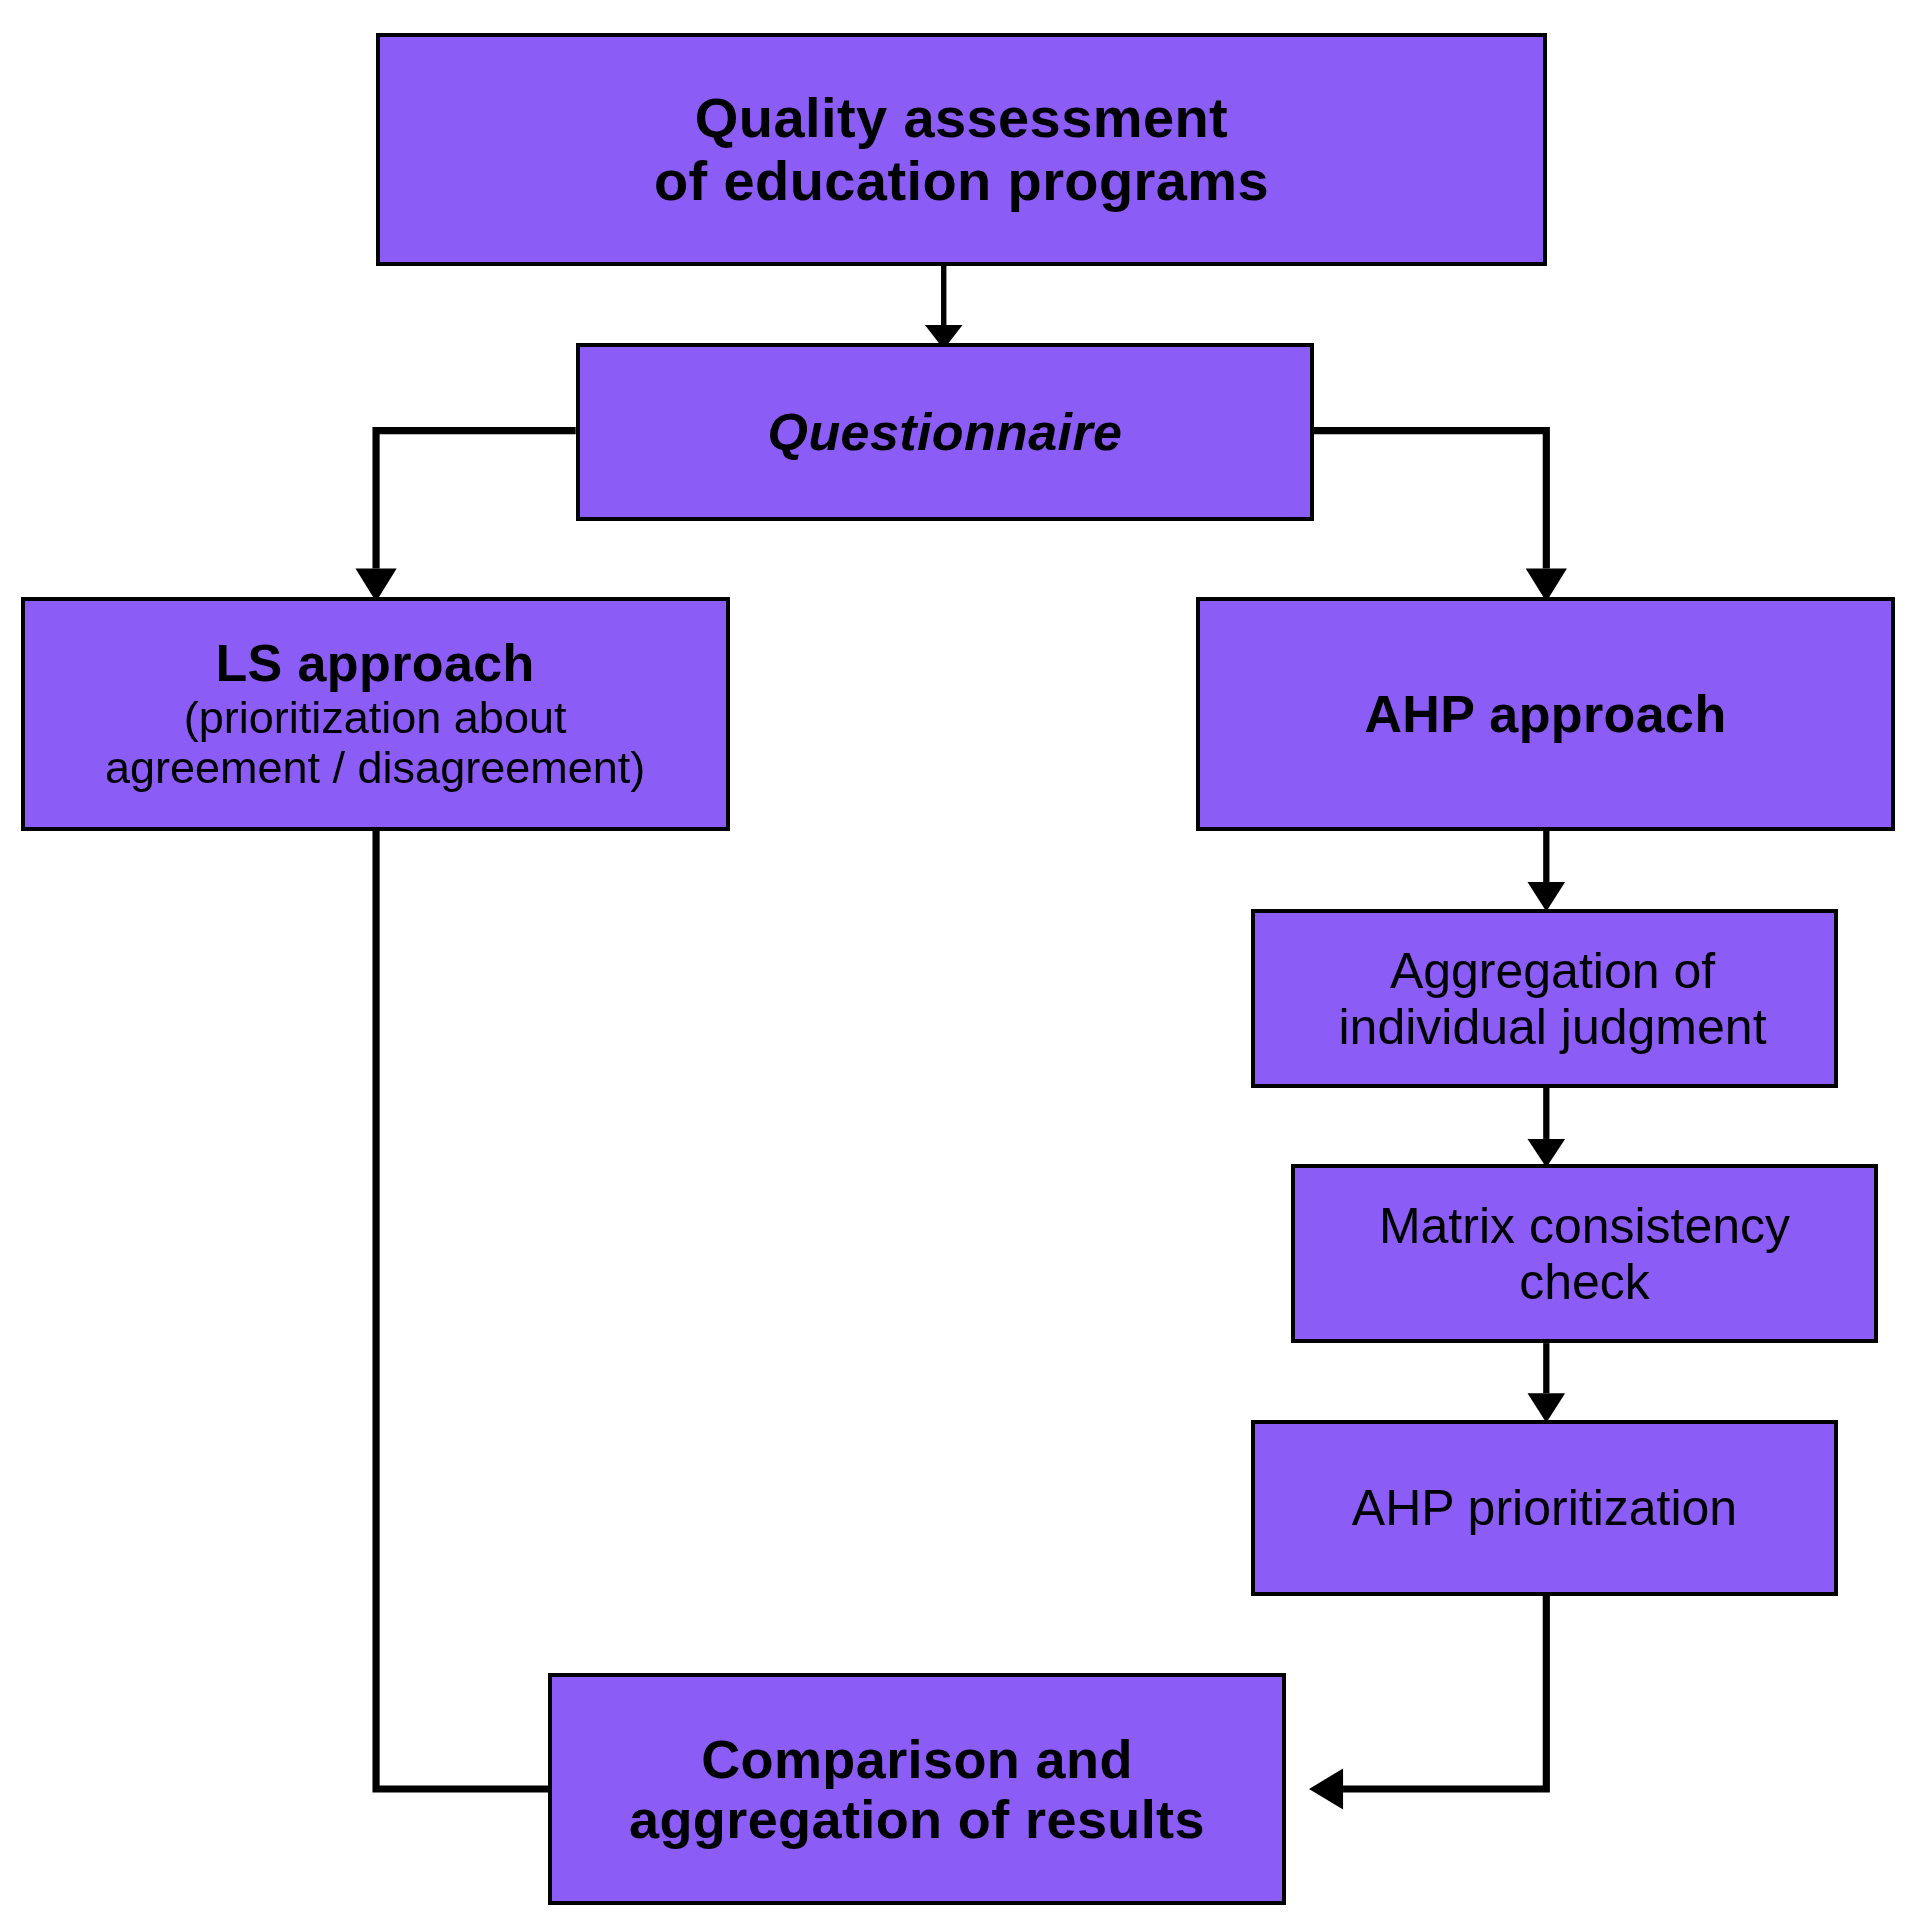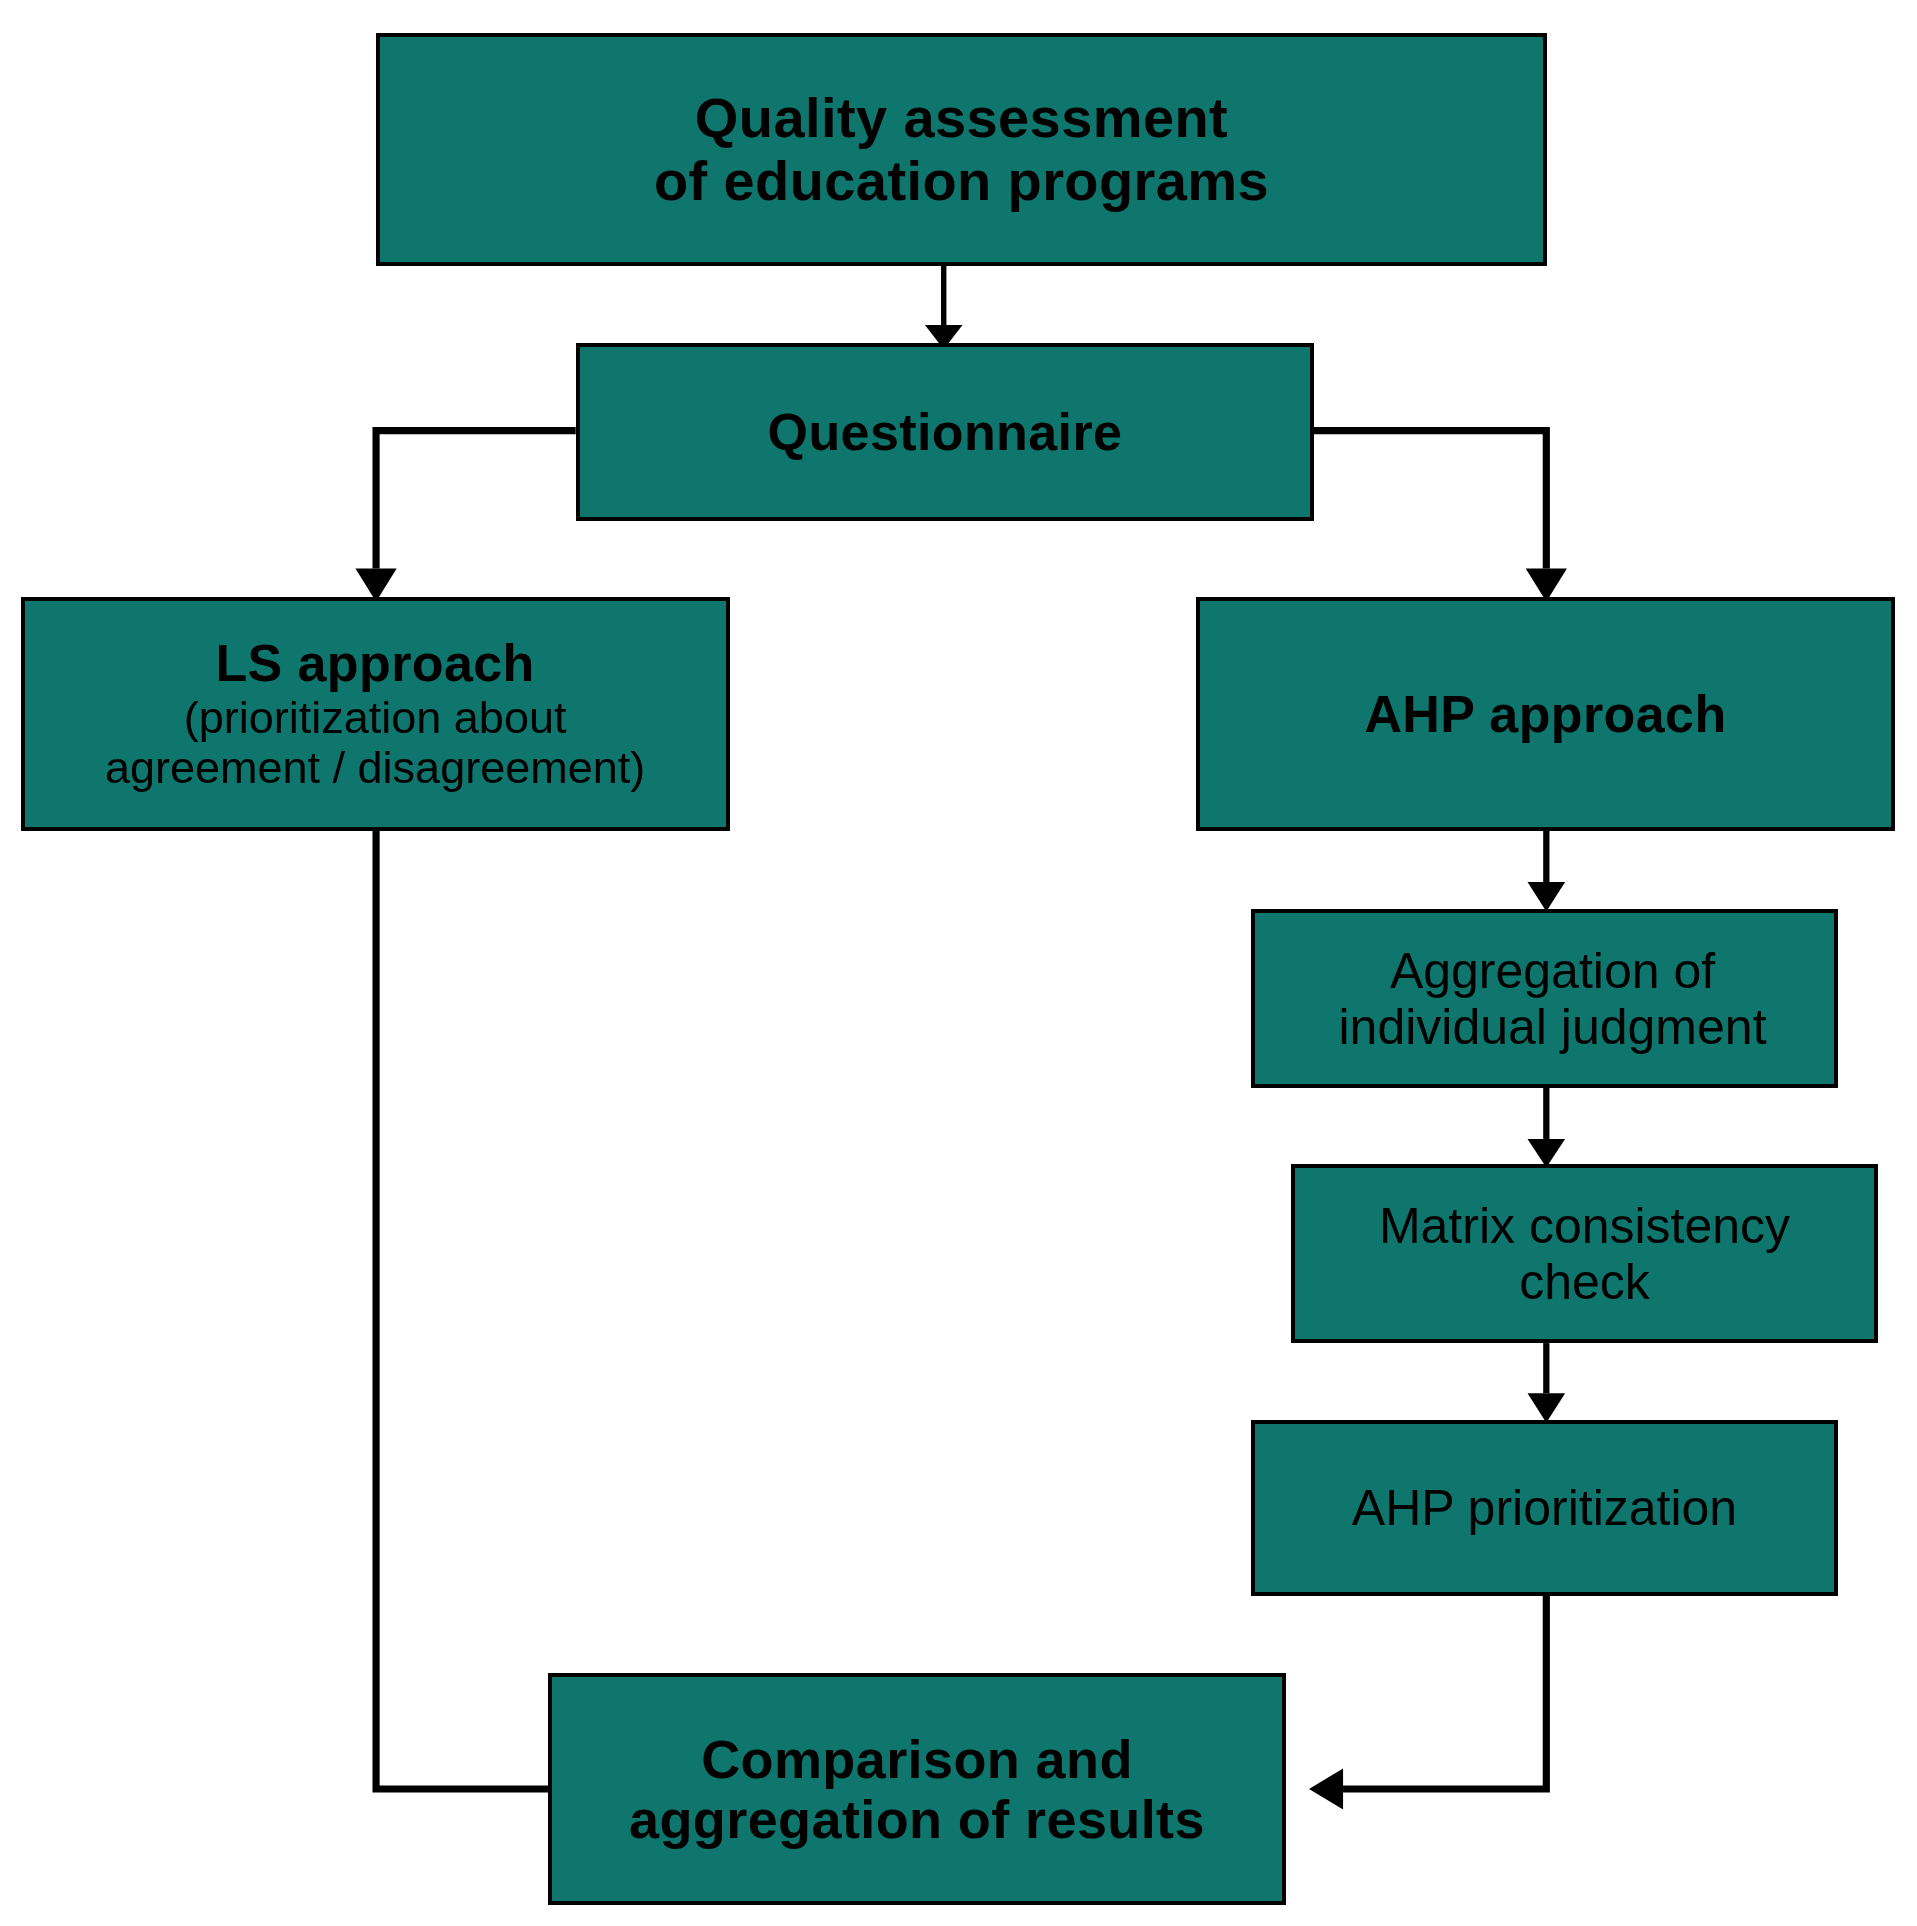--- a/index.html
+++ b/index.html
@@ -15,21 +15,21 @@
     position: relative;
     width: 1917px;
     height: 1926px;
     background: #ffffff;
     overflow: hidden;
   }
   .node {
     position: absolute;
     box-sizing: border-box;
     border: 4.5px solid #000000;
-    background: #0f766e;
+    background: #8b5cf6;
     display: flex;
     flex-direction: column;
     align-items: center;
     justify-content: center;
     text-align: center;
     line-height: 1.12;
     z-index: 2;
   }
   .title {
     font-weight: bold;
@@ -116,21 +116,21 @@
       <polyline points="1727,1782 1727,1998 1500,1998" fill="none" stroke="#000000" stroke-width="8"></polyline>
       <path d="M1500,1975 L1500,2021 L1462,1998 z" fill="#000000"></path>
     </g>
   </svg>
 
   <div class="node" id="node-root" style="left:376px; top:33px; width:1171px; height:233px;">
     <div class="title">Quality assessment
 of education programs</div>
   </div>
 
-  <div class="node" id="node-questionnaire" style="left:576px; top:343px; width:738px; height:178px;">
+  <div class="node" id="node-questionnaire" style="left:576px; top:343px; width:738px; height:178px;font-style:italic;">
     <div class="title">Questionnaire</div>
   </div>
 
   <div class="node" id="node-ls" style="left:20.6px; top:597px; width:709px; height:234px;text-align:center;">
     <div class="title">LS approach</div>
     <div class="subtitle">(prioritization about
 agreement / disagreement)</div>
   </div>
 
   <div class="node" id="node-ahp" style="left:1196px; top:597px; width:699px; height:234px;gap:12px;">

